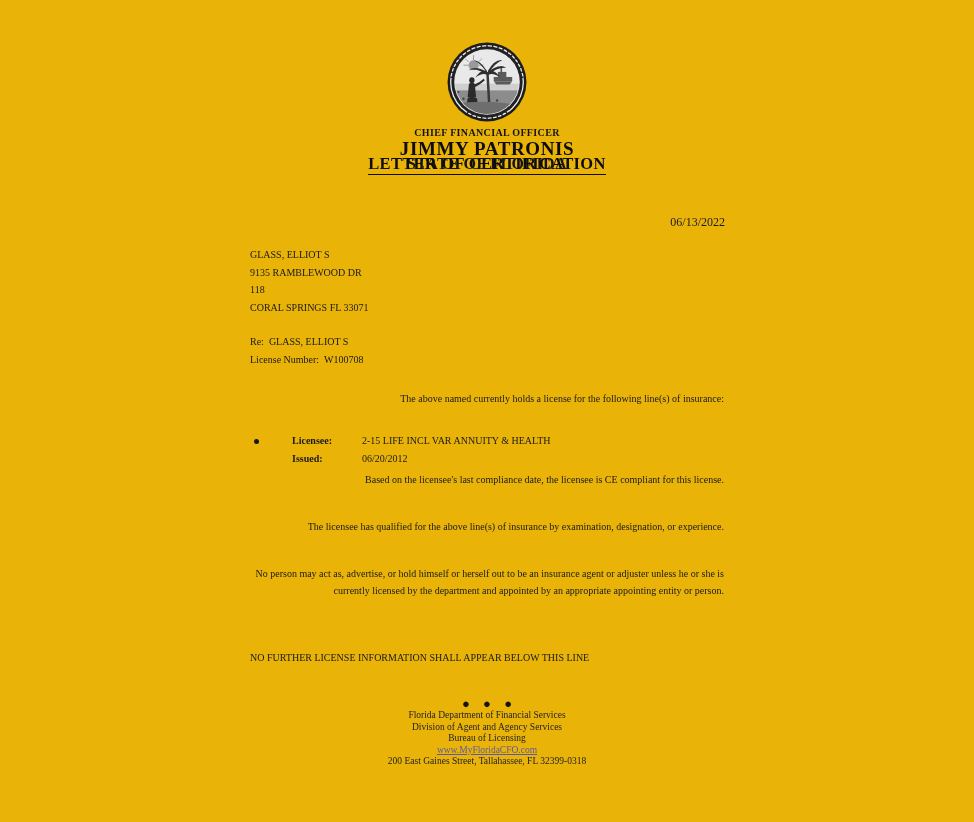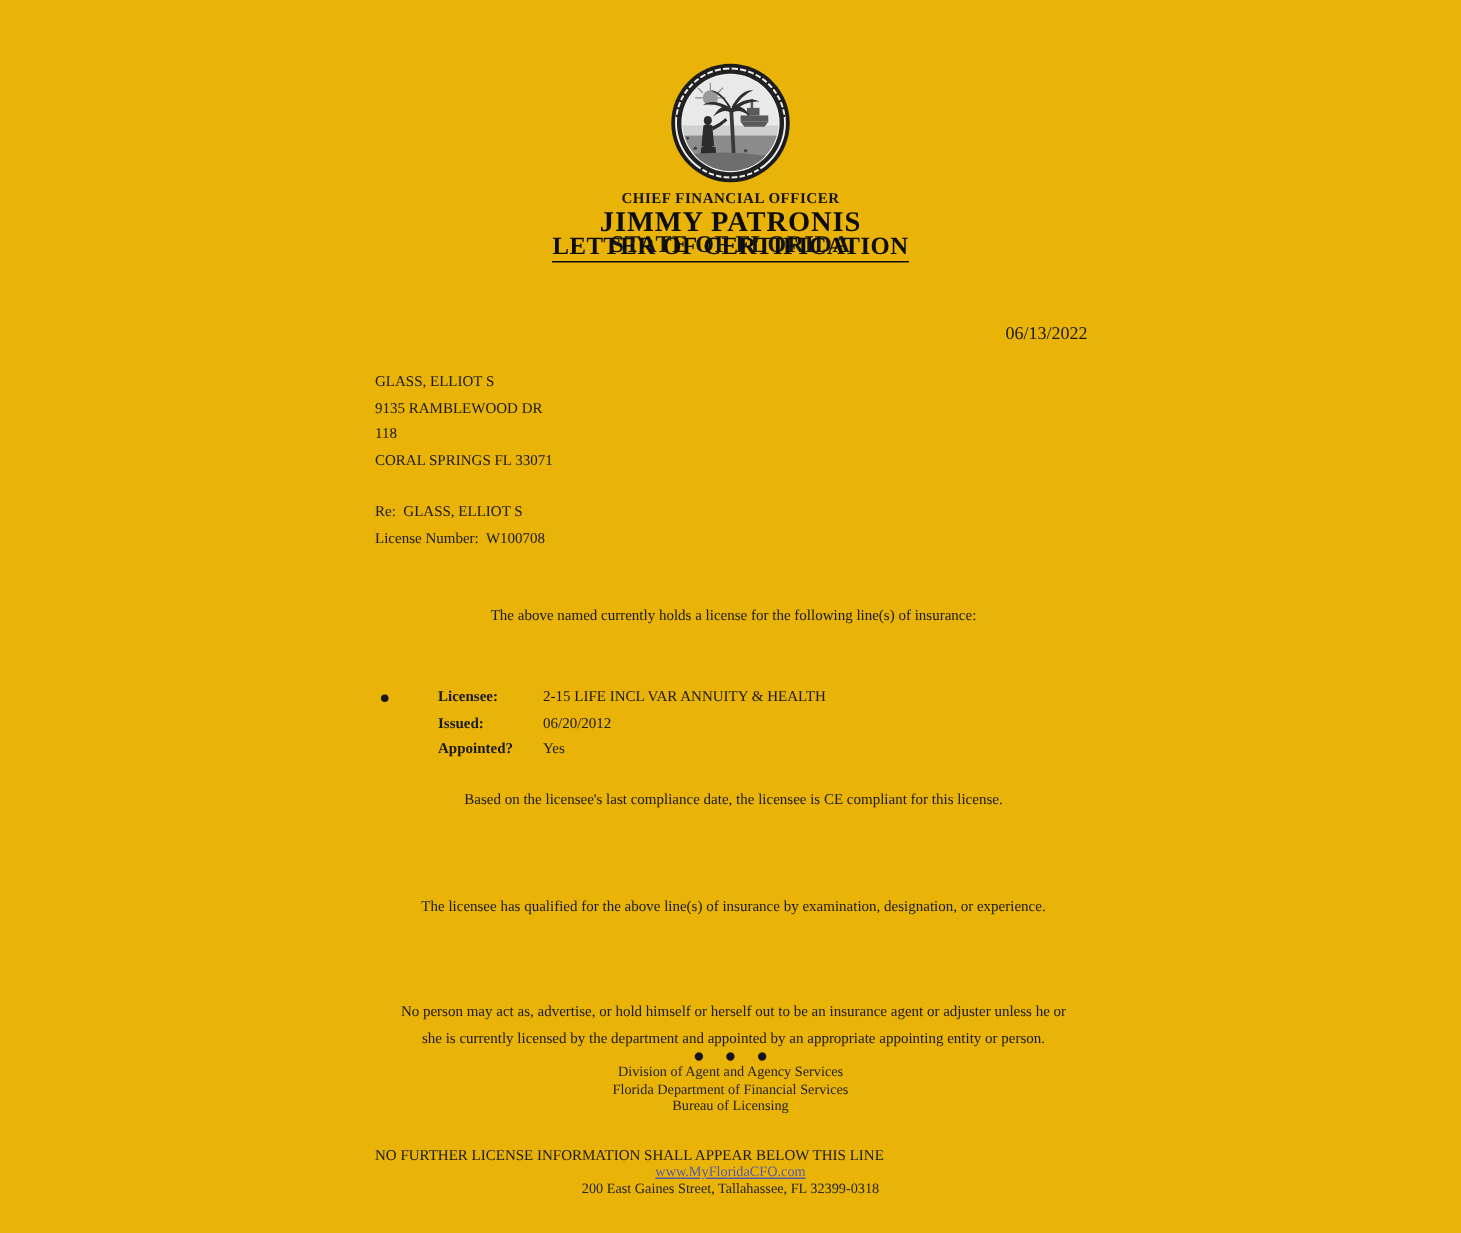--- a/index.html
+++ b/index.html
@@ -101,22 +101,22 @@
     font-size: 10px;
     line-height: 17.6px;
     color: #1a1a1a;
   }
   .addr-line { white-space: pre; }
   .gap-sm { height: 17px; }
   .gap-md { height: 21px; }
   .gap-lg { height: 24px; }
 
   .para {
-    margin: 16px;
-    text-align: center;
+    margin: 4px;
+    text-align: right;
   }
 
   
   .license-block {
     position: relative;
     padding-left: 0;
   }
   .bullet-row {
     position: relative;
     height: 17.6px;
@@ -159,21 +159,20 @@
     font-weight: bold;
     line-height: 13px;
     color: #141414;
     padding-left: 5px;
   }
   .footer-line { line-height: 11.6px; }
   .footer-url {
     color: #5a5aa8;
     text-decoration: underline;
     line-height: 11.6px;
-    margin-top: 32px;
   }
 </style>
 </head>
 <body>
 
 <div class="page">
 
   <div class="header-block">
 
     <svg class="seal" viewBox="0 0 100 100">
@@ -316,24 +315,20 @@
     <div class="license-block">
       <div class="bullet-row">
         <span class="bullet-dot"></span>
         <span class="lbl">Licensee:</span>
         <span class="val">2-15  LIFE INCL VAR ANNUITY &amp; HEALTH</span>
       </div>
       <div class="bullet-row">
         <span class="lbl">Issued:</span>
         <span class="val">06/20/2012</span>
       </div>
-      <div class="bullet-row">
-        <span class="lbl">Appointed?</span>
-        <span class="val">Yes</span>
-      </div>
       <div class="para">Based on the licensee's last compliance date, the licensee is CE compliant for this license.</div>
     </div>
 
     <div class="gap-md"></div>
 
     <p class="para">The licensee has qualified for the above line(s) of insurance by examination, designation, or experience.</p>
 
     <div class="gap-md"></div>
 
     <p class="para">No person may act as, advertise, or hold himself or herself out to be an insurance agent or adjuster unless he or she is currently licensed by the department and appointed by an appropriate appointing entity or person.</p>
@@ -344,20 +339,20 @@
     <div class="gap-lg"></div>
 
     <div>
       <div class="addr-line">NO FURTHER LICENSE INFORMATION SHALL APPEAR BELOW THIS LINE</div>
     </div>
 
   </div>
 
   <div class="footer">
     <div class="dots">● ● ●</div>
+    <div class="footer-line">Florida Department of Financial Services</div>
     <div class="footer-line">Division of Agent and Agency Services</div>
-    <div class="footer-line">Florida Department of Financial Services</div>
     <div class="footer-line">Bureau of Licensing</div>
     <div class="footer-url">www.MyFloridaCFO.com</div>
     <div class="footer-line">200 East Gaines Street, Tallahassee, FL 32399-0318</div>
   </div>
 
 </div>
 
 </body></html>

